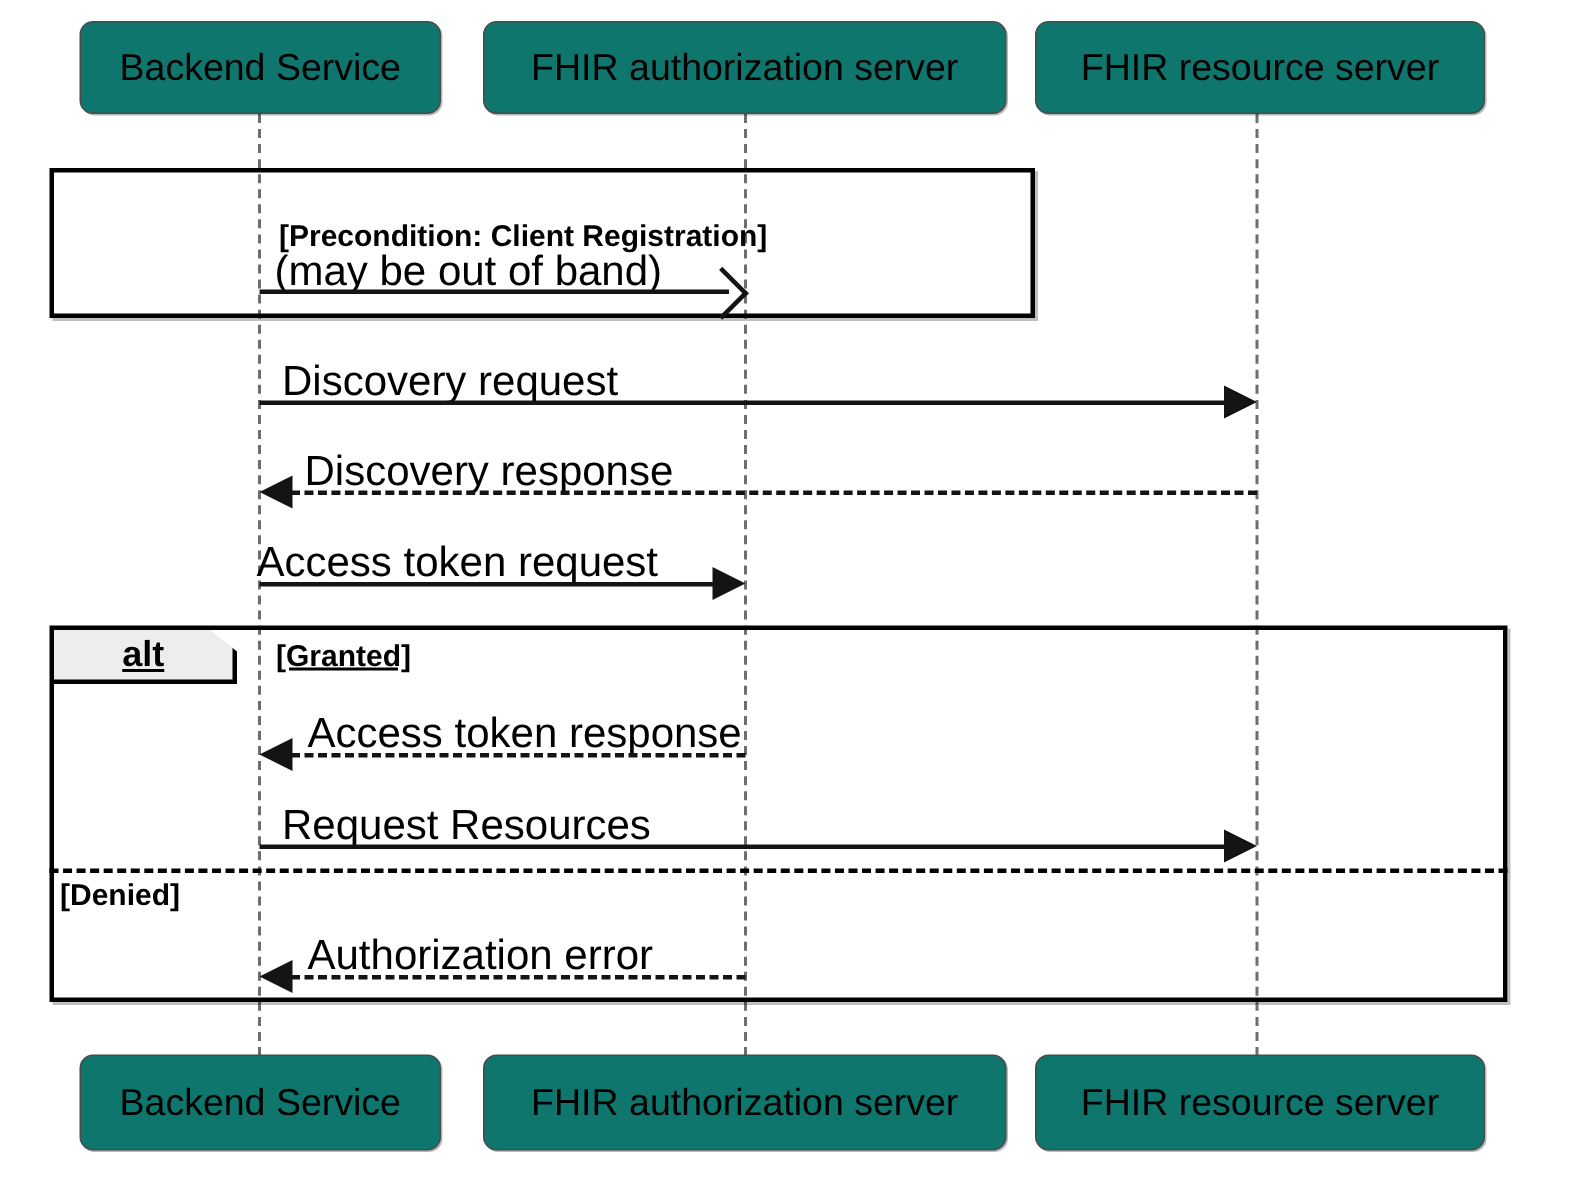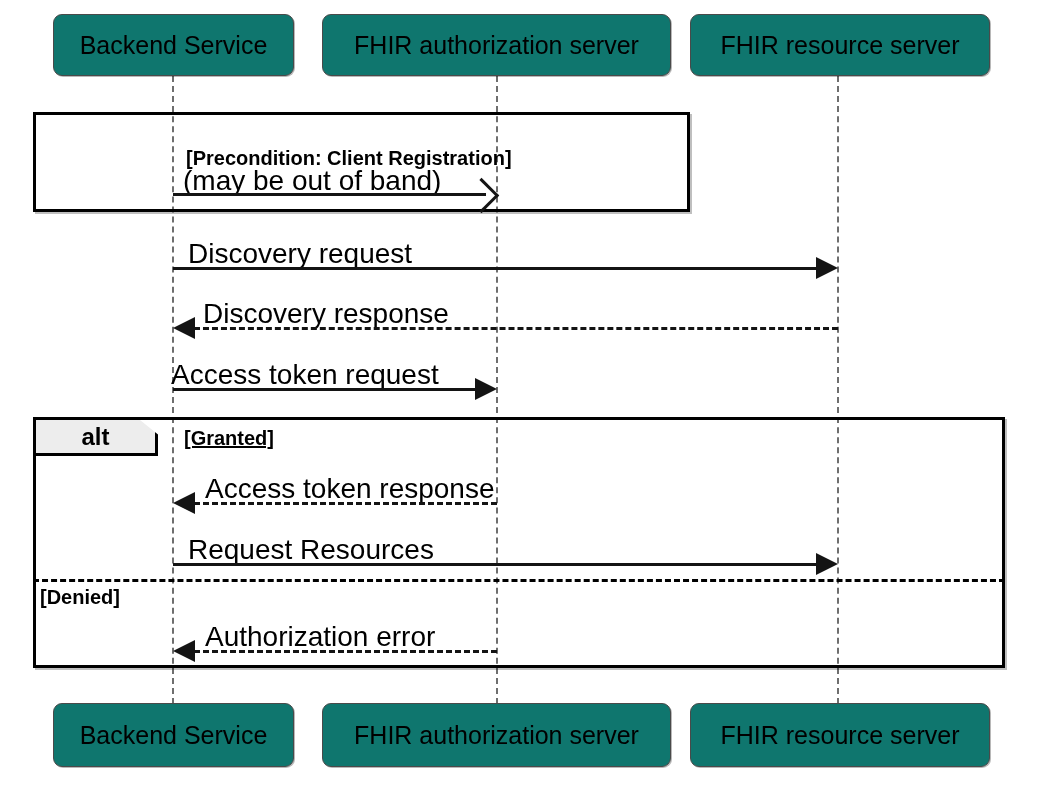--- a/index.html
+++ b/index.html
@@ -136,21 +136,21 @@
 
   <div class="msg-label" style="left:203px; top:300px;">Discovery response</div>
   <div class="msg-line dashed" style="left:194px; top:327px; width:644px;"></div>
   <div class="arrow-head left-filled" style="left:173px; top:317px;"></div>
 
   <div class="msg-label" style="left:171px; top:361px;">Access token request</div>
   <div class="msg-line solid" style="left:173px; top:388px; width:304px;"></div>
   <div class="arrow-head right-filled" style="left:475px; top:378px;"></div>
 
   <div class="fragment" style="left:33px; top:417px; width:972px; height:251px;"></div>
-  <div class="frag-tab" style="left:36px; top:420px; width:122px; height:36px;">
+  <div class="frag-tab" style="left:36px; top:420px; width:122px; height:36px;text-decoration:underline;">
     <span>alt</span>
   </div>
   <div class="frag-cond" style="left:184px; top:427px;text-decoration:underline;">[Granted]</div>
 
   <div class="msg-label" style="left:205px; top:475px;">Access token response</div>
   <div class="msg-line dashed" style="left:194px; top:502px; width:303px;"></div>
   <div class="arrow-head left-filled" style="left:173px; top:492px;"></div>
 
   <div class="msg-label" style="left:188px; top:536px;">Request Resources</div>
   <div class="msg-line solid" style="left:173px; top:563px; width:645px;"></div>

